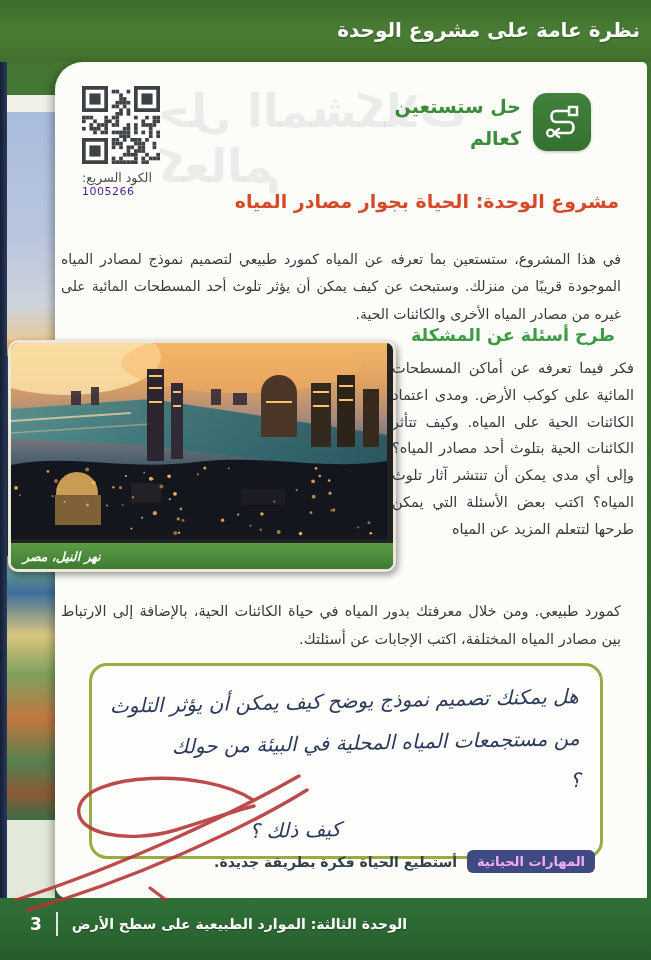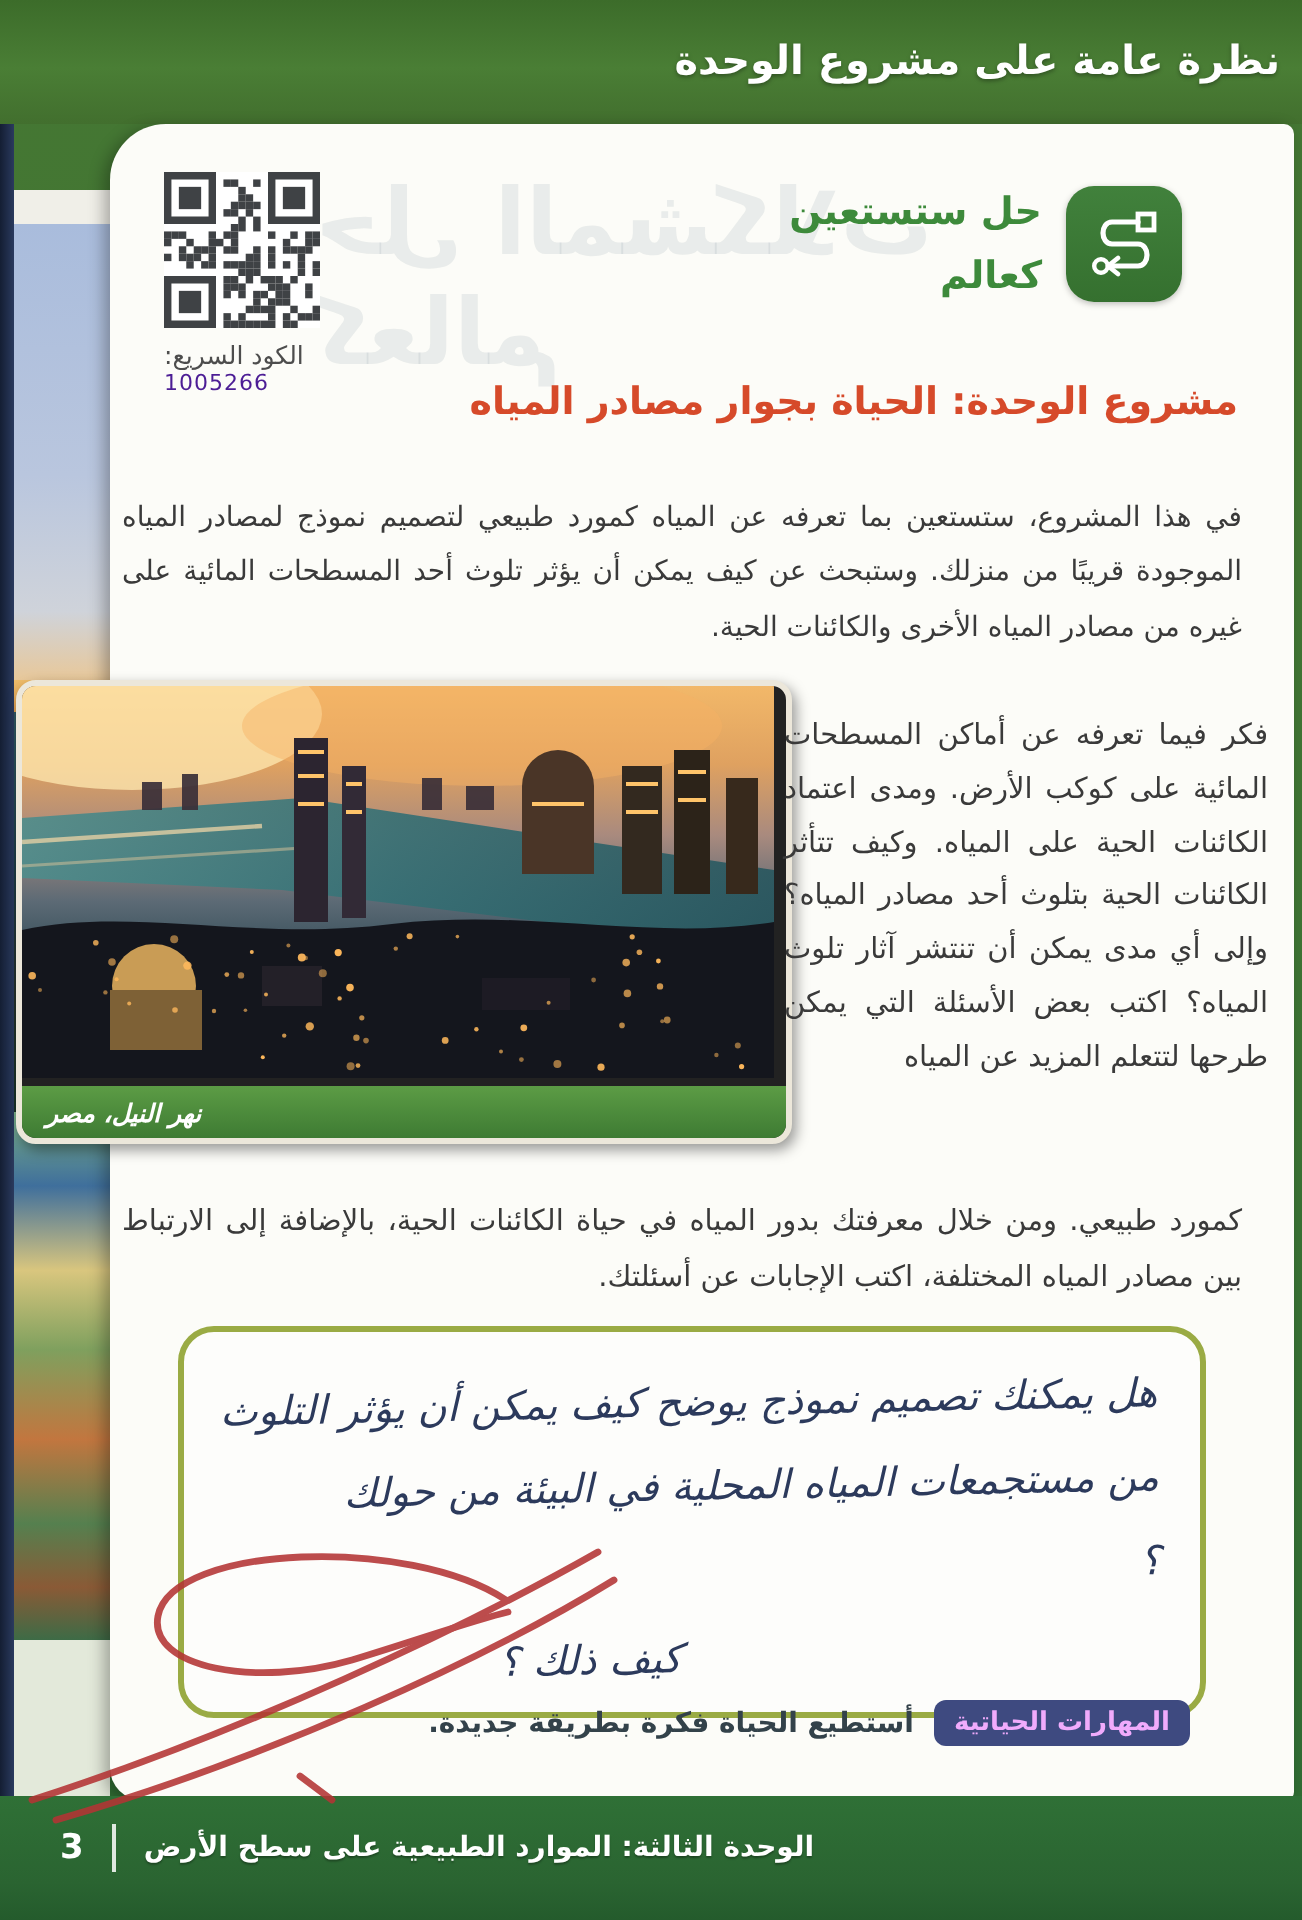--- a/index.html
+++ b/index.html
@@ -281,20 +281,21 @@
       <div class="skill-labels">
         <div>حل ستستعين</div>
         <div>كعالم</div>
       </div>
     </div>
 
     <div class="red-heading">مشروع الوحدة: الحياة بجوار مصادر المياه</div>
 
     <div class="intro-para">في هذا المشروع، ستستعين بما تعرفه عن المياه كمورد طبيعي لتصميم نموذج لمصادر المياه الموجودة قريبًا من منزلك. وستبحث عن كيف يمكن أن يؤثر تلوث أحد المسطحات المائية على غيره من مصادر المياه الأخرى والكائنات الحية.</div>
 
+    <div class="section-heading">طرح أسئلة عن المشكلة</div>
 
     <div class="photo">
       <svg width="376" height="196" viewBox="0 0 376 196">
         <defs>
           <linearGradient id="sky" x1="0" y1="0" x2="0" y2="1">
             <stop offset="0" stop-color="#f2b869"></stop>
               <stop offset=".2" stop-color="#dfa160"></stop>
             <stop offset=".38" stop-color="#a98a7e"></stop>
               <stop offset=".55" stop-color="#5c6a75"></stop>
             <stop offset=".72" stop-color="#2c4752"></stop>

